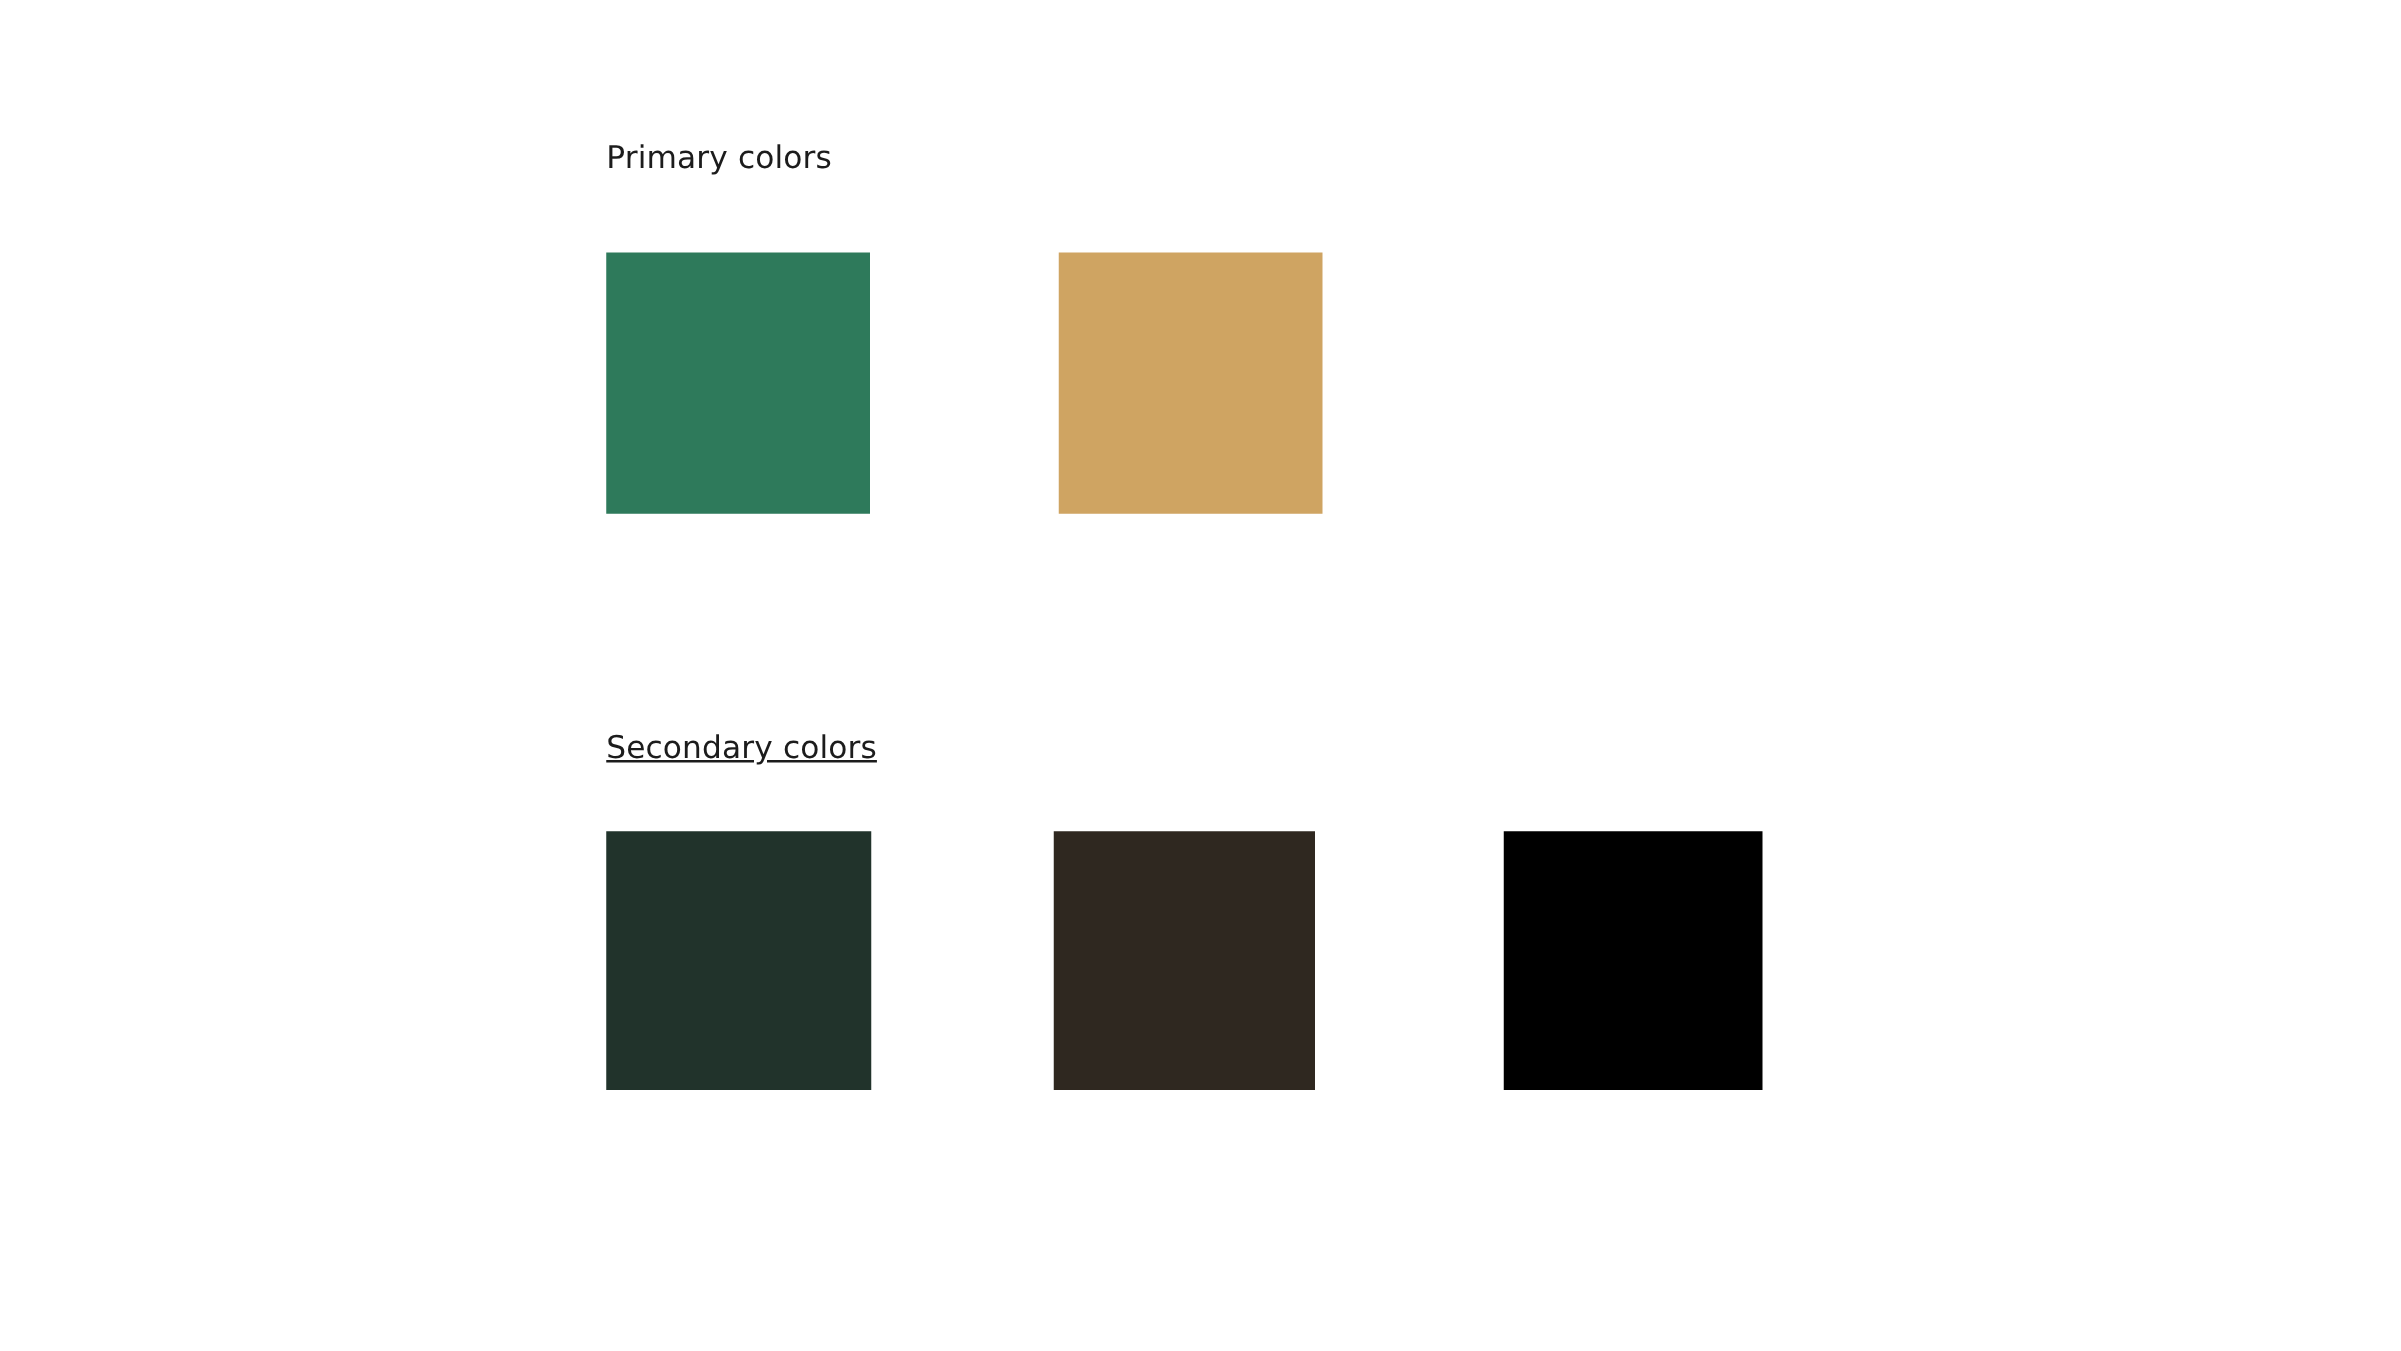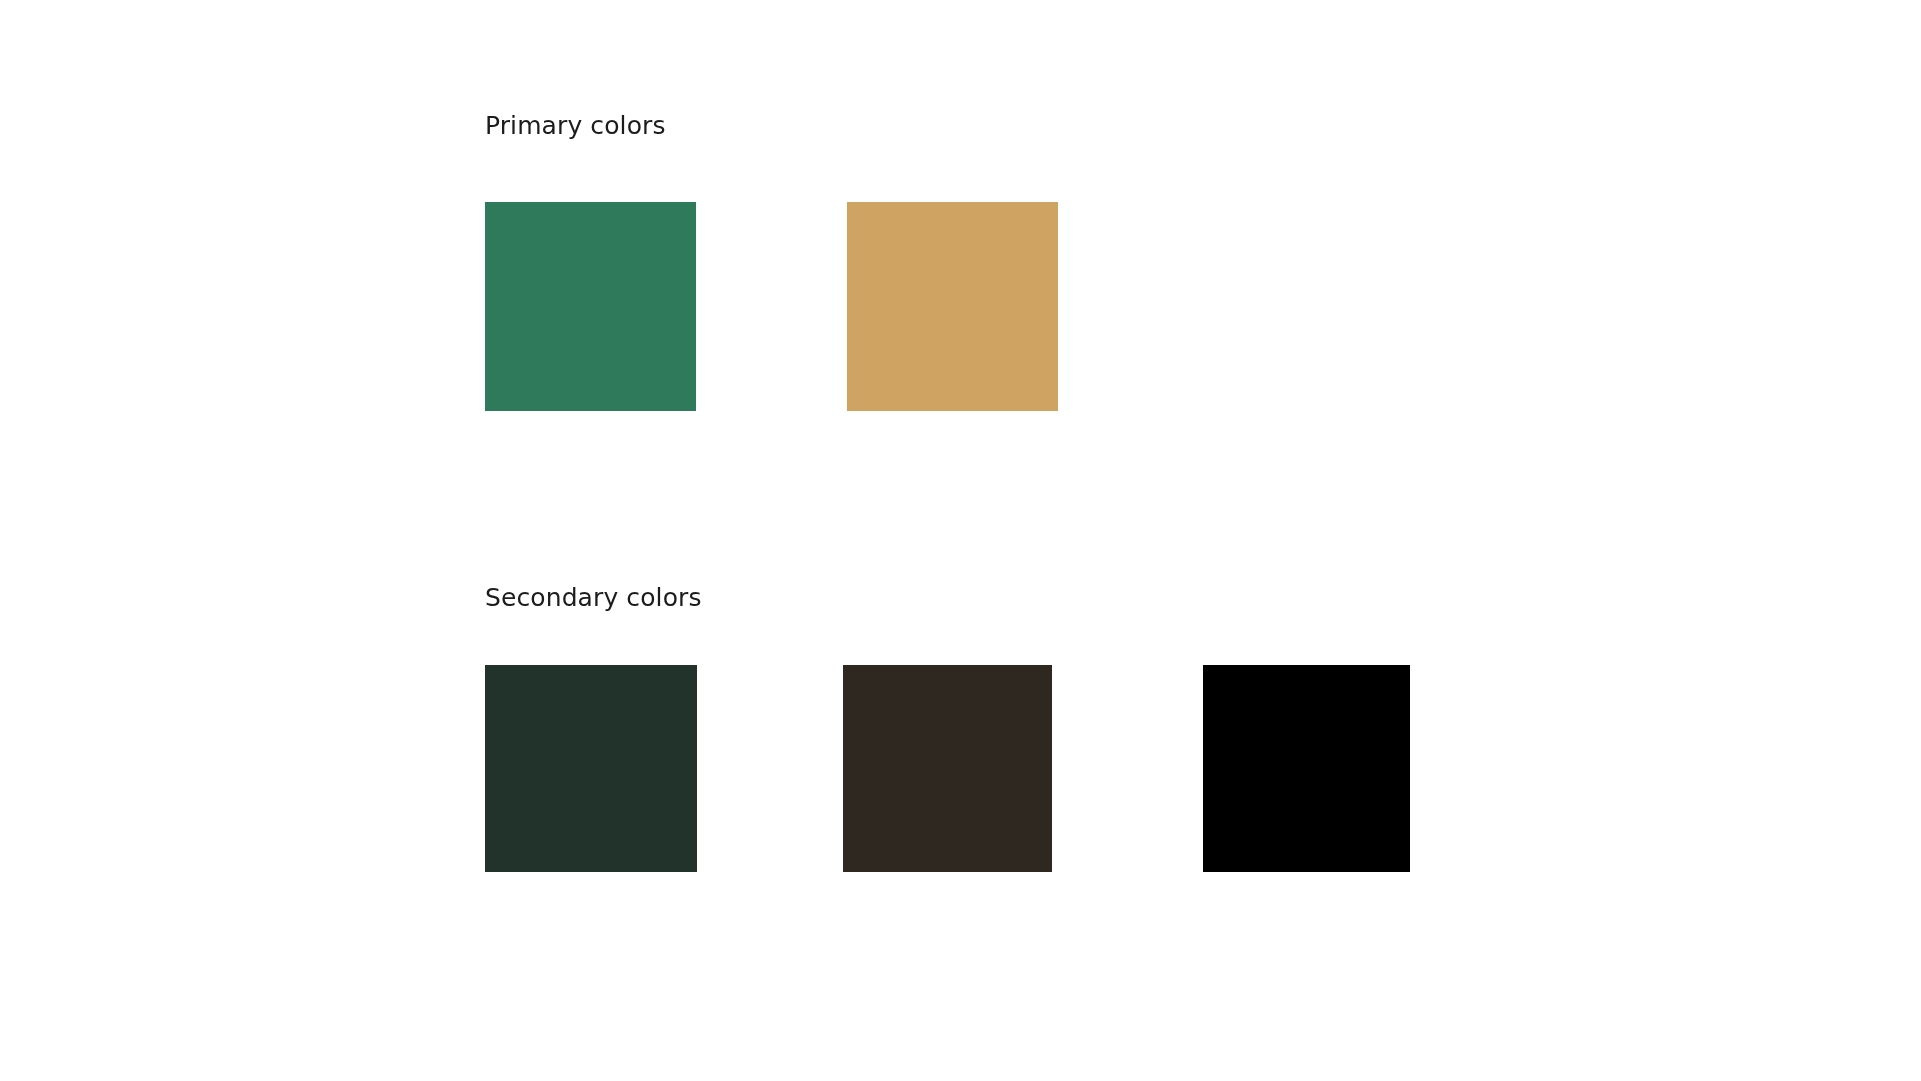--- a/index.html
+++ b/index.html
@@ -32,21 +32,21 @@
     font-family: "DejaVu Sans", "Liberation Sans", sans-serif;
     font-size: 25px;
     font-weight: 400;
     line-height: 1;
     letter-spacing: 0.1px;
     color: #1c1c1c;
     white-space: nowrap;
   }
 
   #heading-primary   { top: 113px; }
-  #heading-secondary { top: 585px; }
+  #heading-secondary { top: 585px; text-decoration: underline; }
 
   
   .swatch-row {
     position: absolute;
     left: 485px;
     display: flex;
     align-items: flex-start;
   }
 
   #row-primary {

